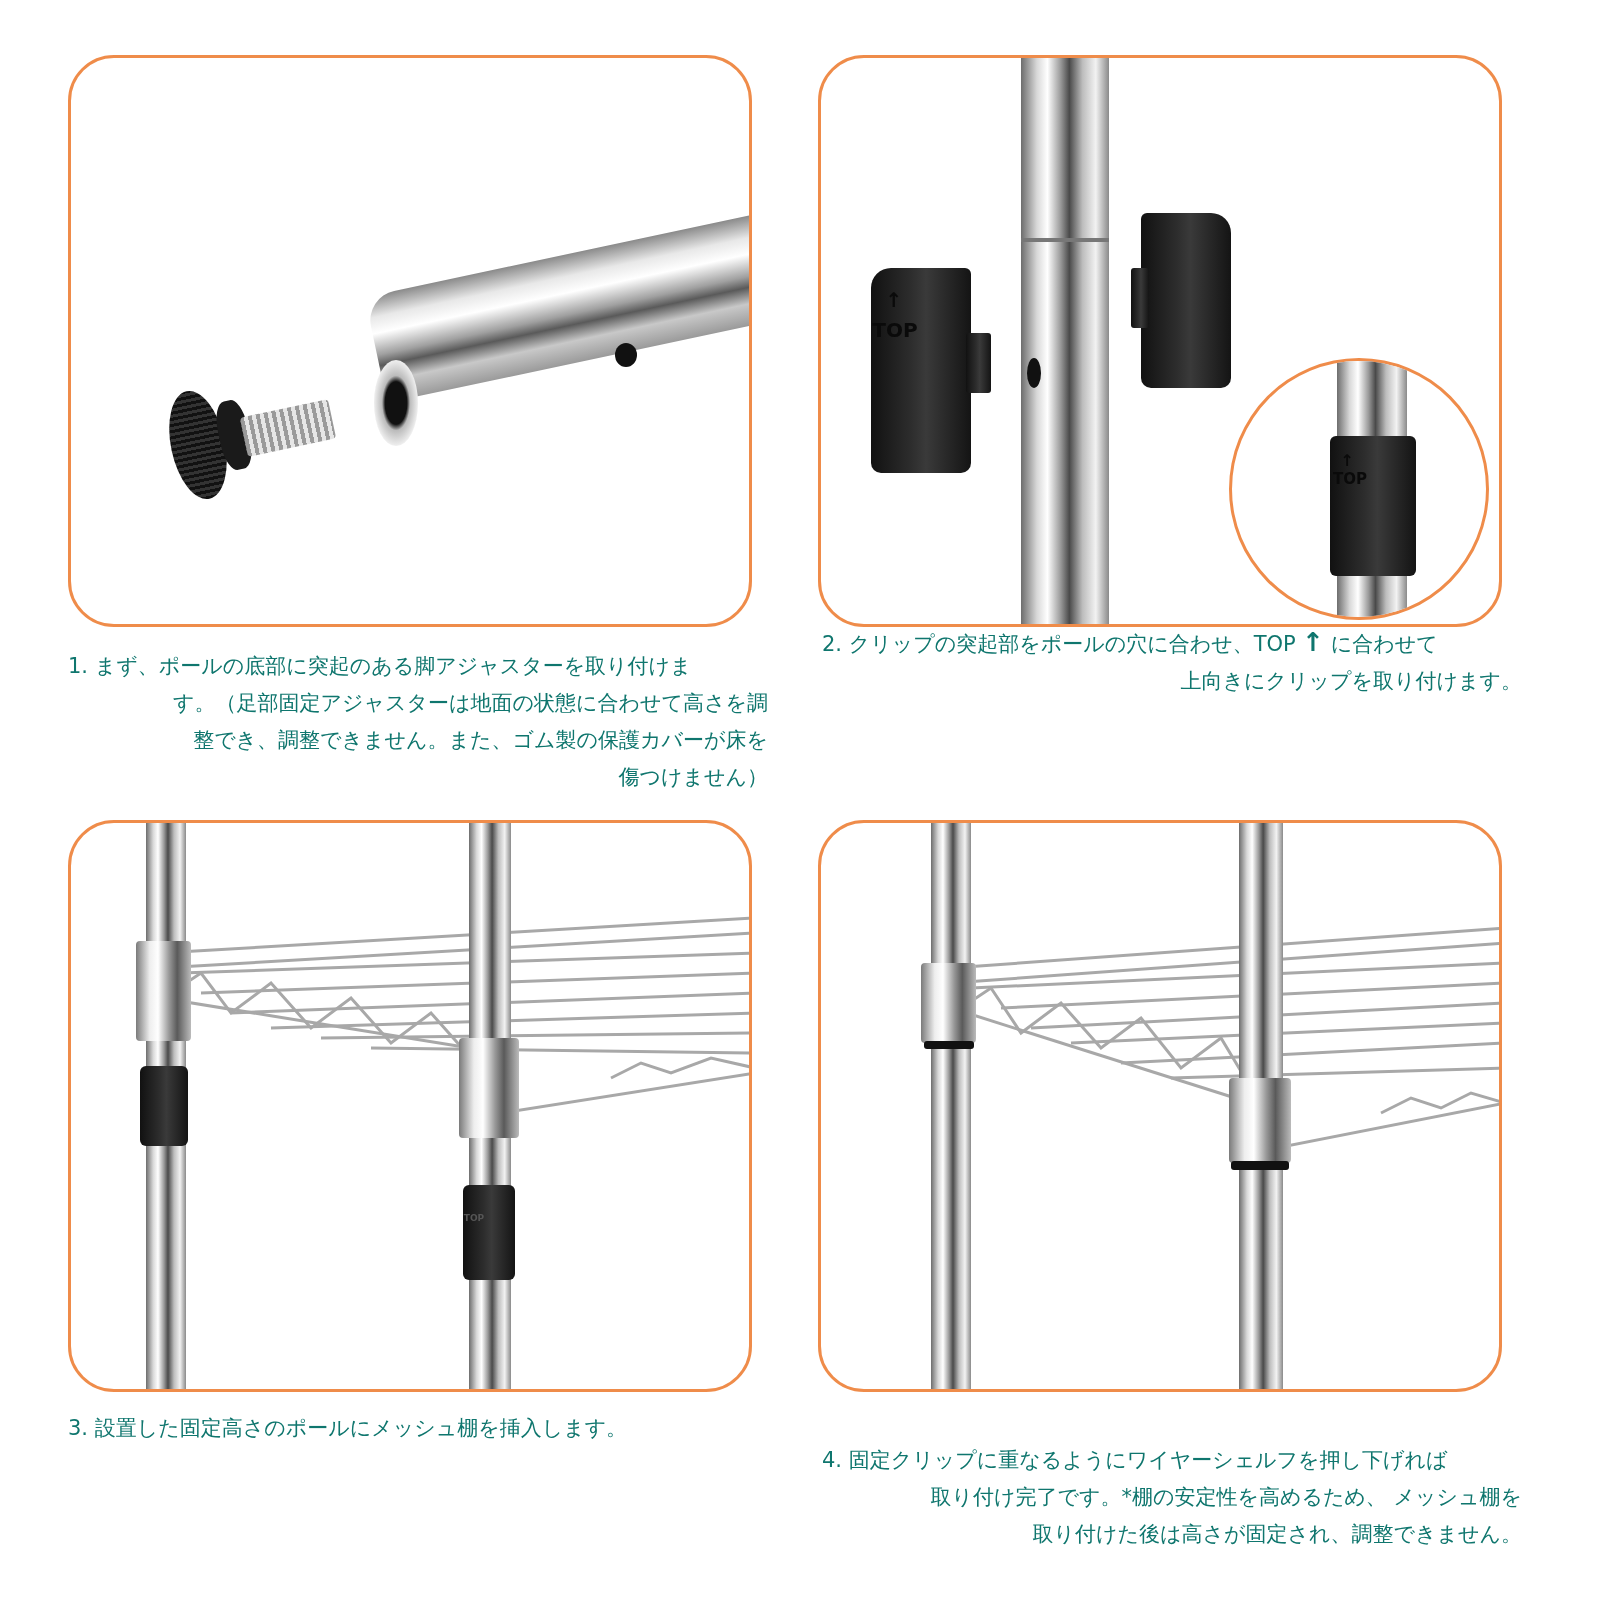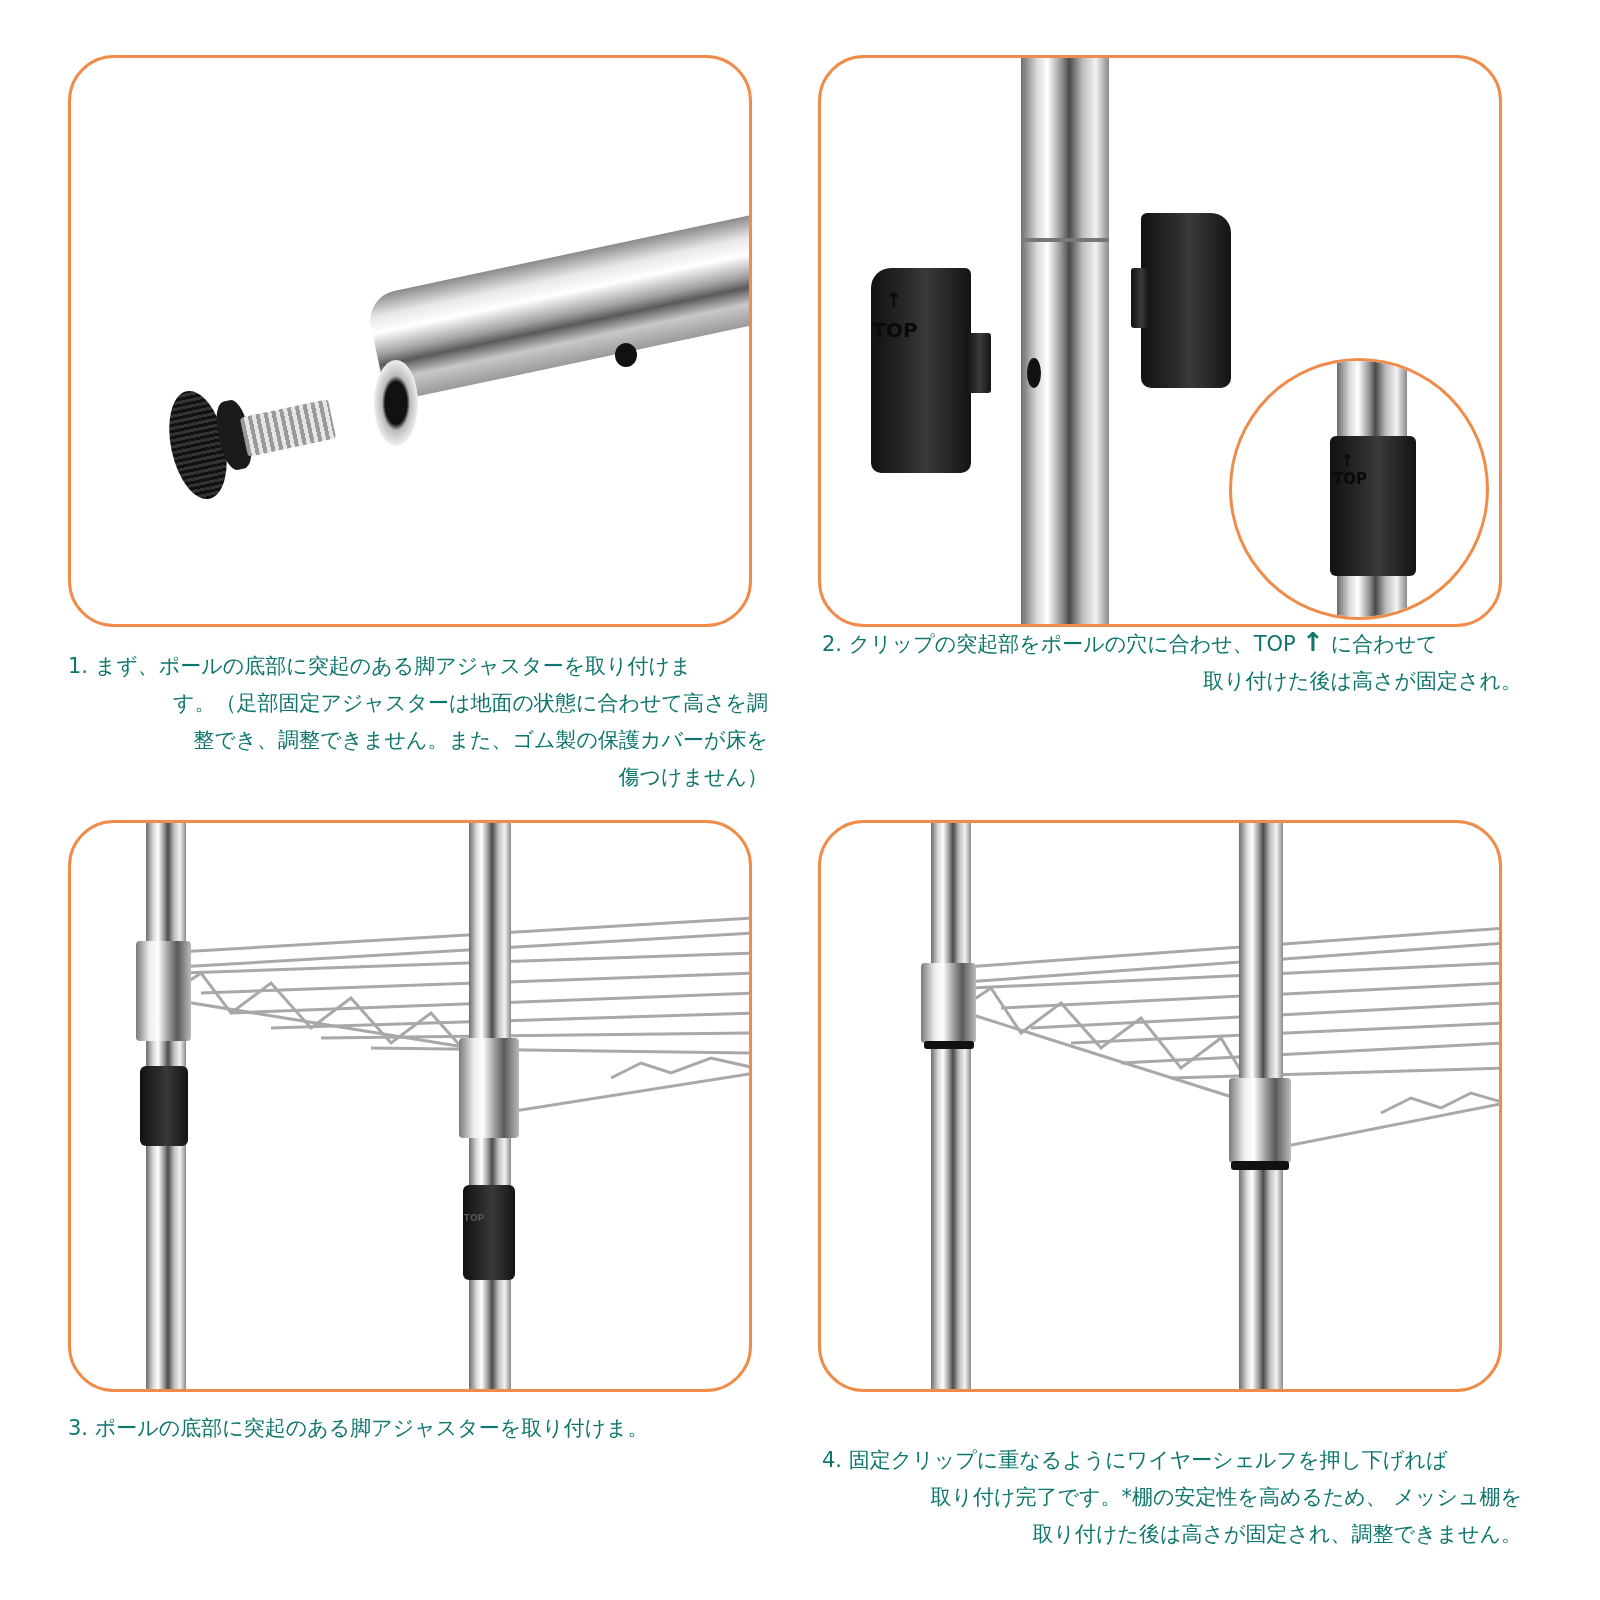--- a/index.html
+++ b/index.html
@@ -65,21 +65,21 @@
   <div class="circle" style="left:408px;top:300px;width:260px;height:262px;">
     <div class="pole" style="left:105px;top:-5px;width:70px;height:280px;"></div>
     <div class="clip" style="left:98px;top:75px;width:86px;height:140px;"></div>
     <span class="clip-label" style="left:100px;top:90px;width:30px;font-size:16px;">↑</span>
     <span class="clip-label" style="left:98px;top:108px;width:40px;font-size:15px;">TOP</span>
   </div>
 </div>
 
 <div class="caption" style="left:822px;top:624px;">
   <span class="line"><span>2.</span> <span>クリップの突起部をポールの穴に合わせ、TOP </span><span style="font-weight:bold;font-size:26px;">↑</span><span> に合わせて</span></span>
-  <span class="line indent">取り付けた後は高さが固定され。</span>
+  <span class="line indent">上向きにクリップを取り付けます。</span>
 </div>
 
 <div class="panel" style="left:68px;top:820px;width:684px;height:572px;">
   <svg width="684" height="572" style="position:absolute;left:0;top:0;">
     <g stroke="#a8a8a8" stroke-width="3" fill="none">
       <line x1="90" y1="130" x2="684" y2="95"></line>
       <line x1="90" y1="145" x2="684" y2="110"></line>
       <line x1="90" y1="175" x2="430" y2="230"></line>
       <line x1="430" y1="290" x2="684" y2="250"></line>
       <line x1="110" y1="150" x2="684" y2="130"></line>
@@ -95,21 +95,21 @@
   <div class="pole" style="left:75px;top:-5px;width:40px;height:580px;"></div>
   <div class="sleeve" style="left:65px;top:118px;width:55px;height:100px;"></div>
   <div class="clip" style="left:69px;top:243px;width:48px;height:80px;"></div>
   <div class="pole" style="left:398px;top:-5px;width:42px;height:580px;"></div>
   <div class="sleeve" style="left:388px;top:215px;width:60px;height:100px;"></div>
   <div class="clip" style="left:392px;top:362px;width:52px;height:95px;"></div>
   <span class="clip-label" style="left:388px;top:385px;width:30px;font-size:9px;color:#555;">TOP</span>
 </div>
 
 <div class="caption" style="left:68px;top:1410px;">
-  <span class="line"><span>3.</span> <span>ポールの底部に突起のある脚アジャスターを取り付けま。</span></span>
+  <span class="line"><span>3.</span> <span>設置した固定高さのポールにメッシュ棚を挿入します。</span></span>
 </div>
 
 <div class="panel" style="left:818px;top:820px;width:684px;height:572px;">
   <svg width="684" height="572" style="position:absolute;left:0;top:0;">
     <g stroke="#a8a8a8" stroke-width="3" fill="none">
       <line x1="130" y1="145" x2="684" y2="105"></line>
       <line x1="130" y1="160" x2="684" y2="120"></line>
       <line x1="130" y1="185" x2="430" y2="280"></line>
       <line x1="430" y1="330" x2="684" y2="280"></line>
       <line x1="150" y1="165" x2="684" y2="140"></line>

